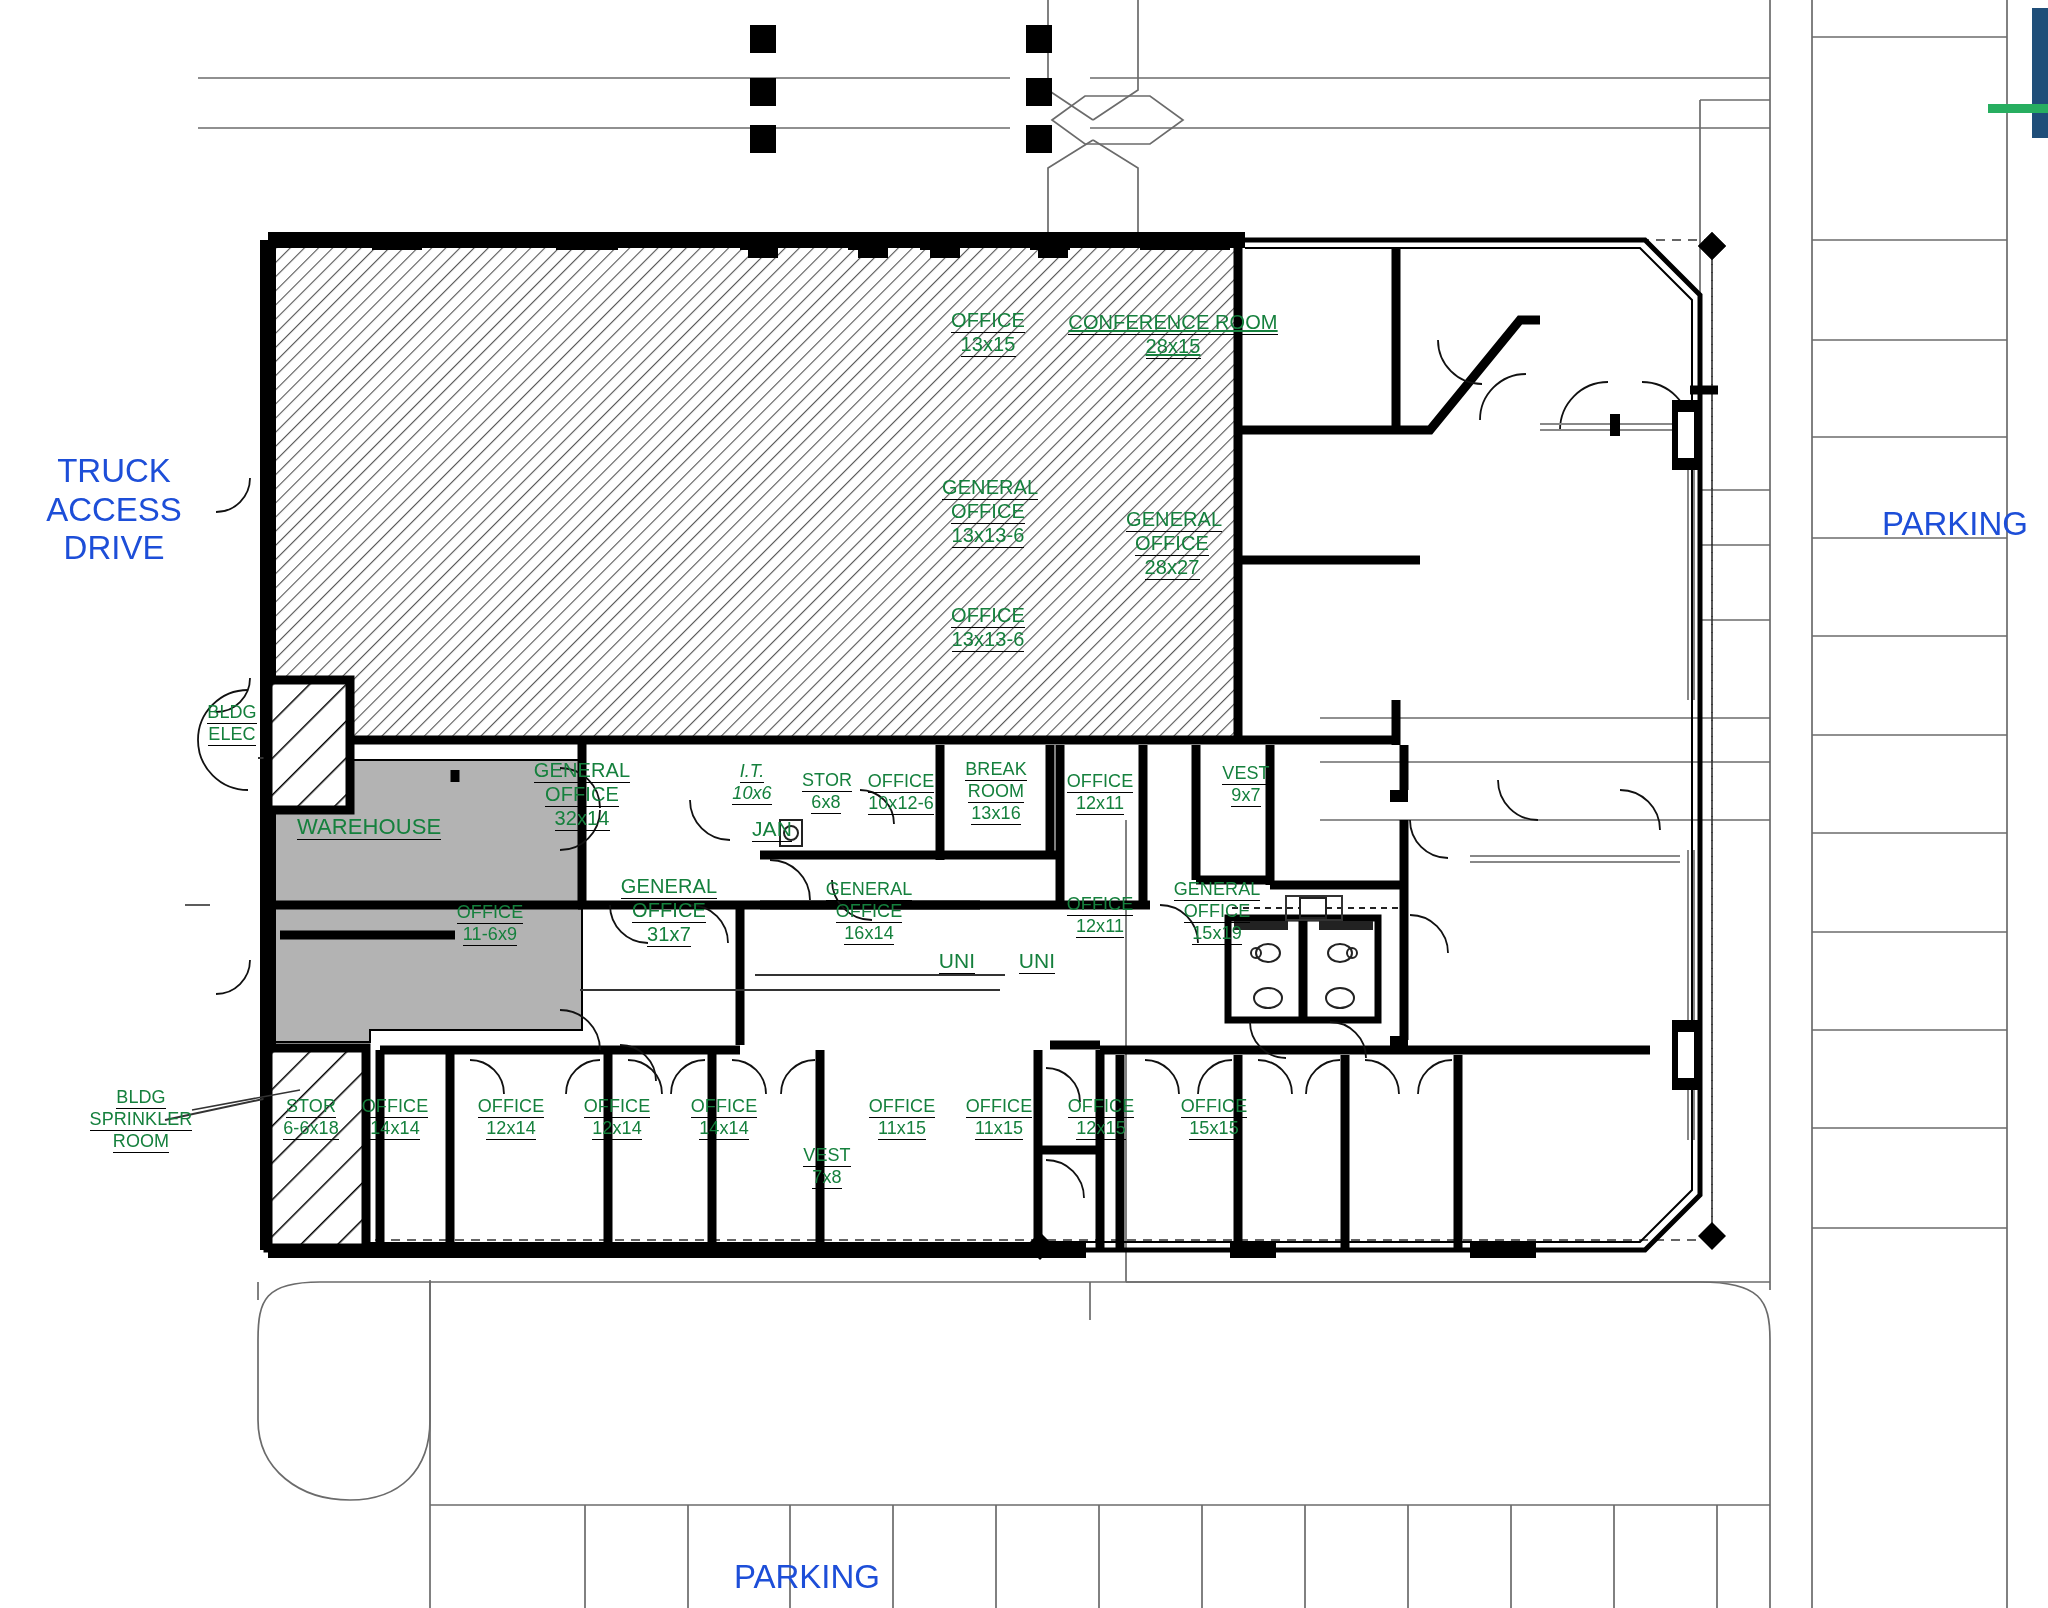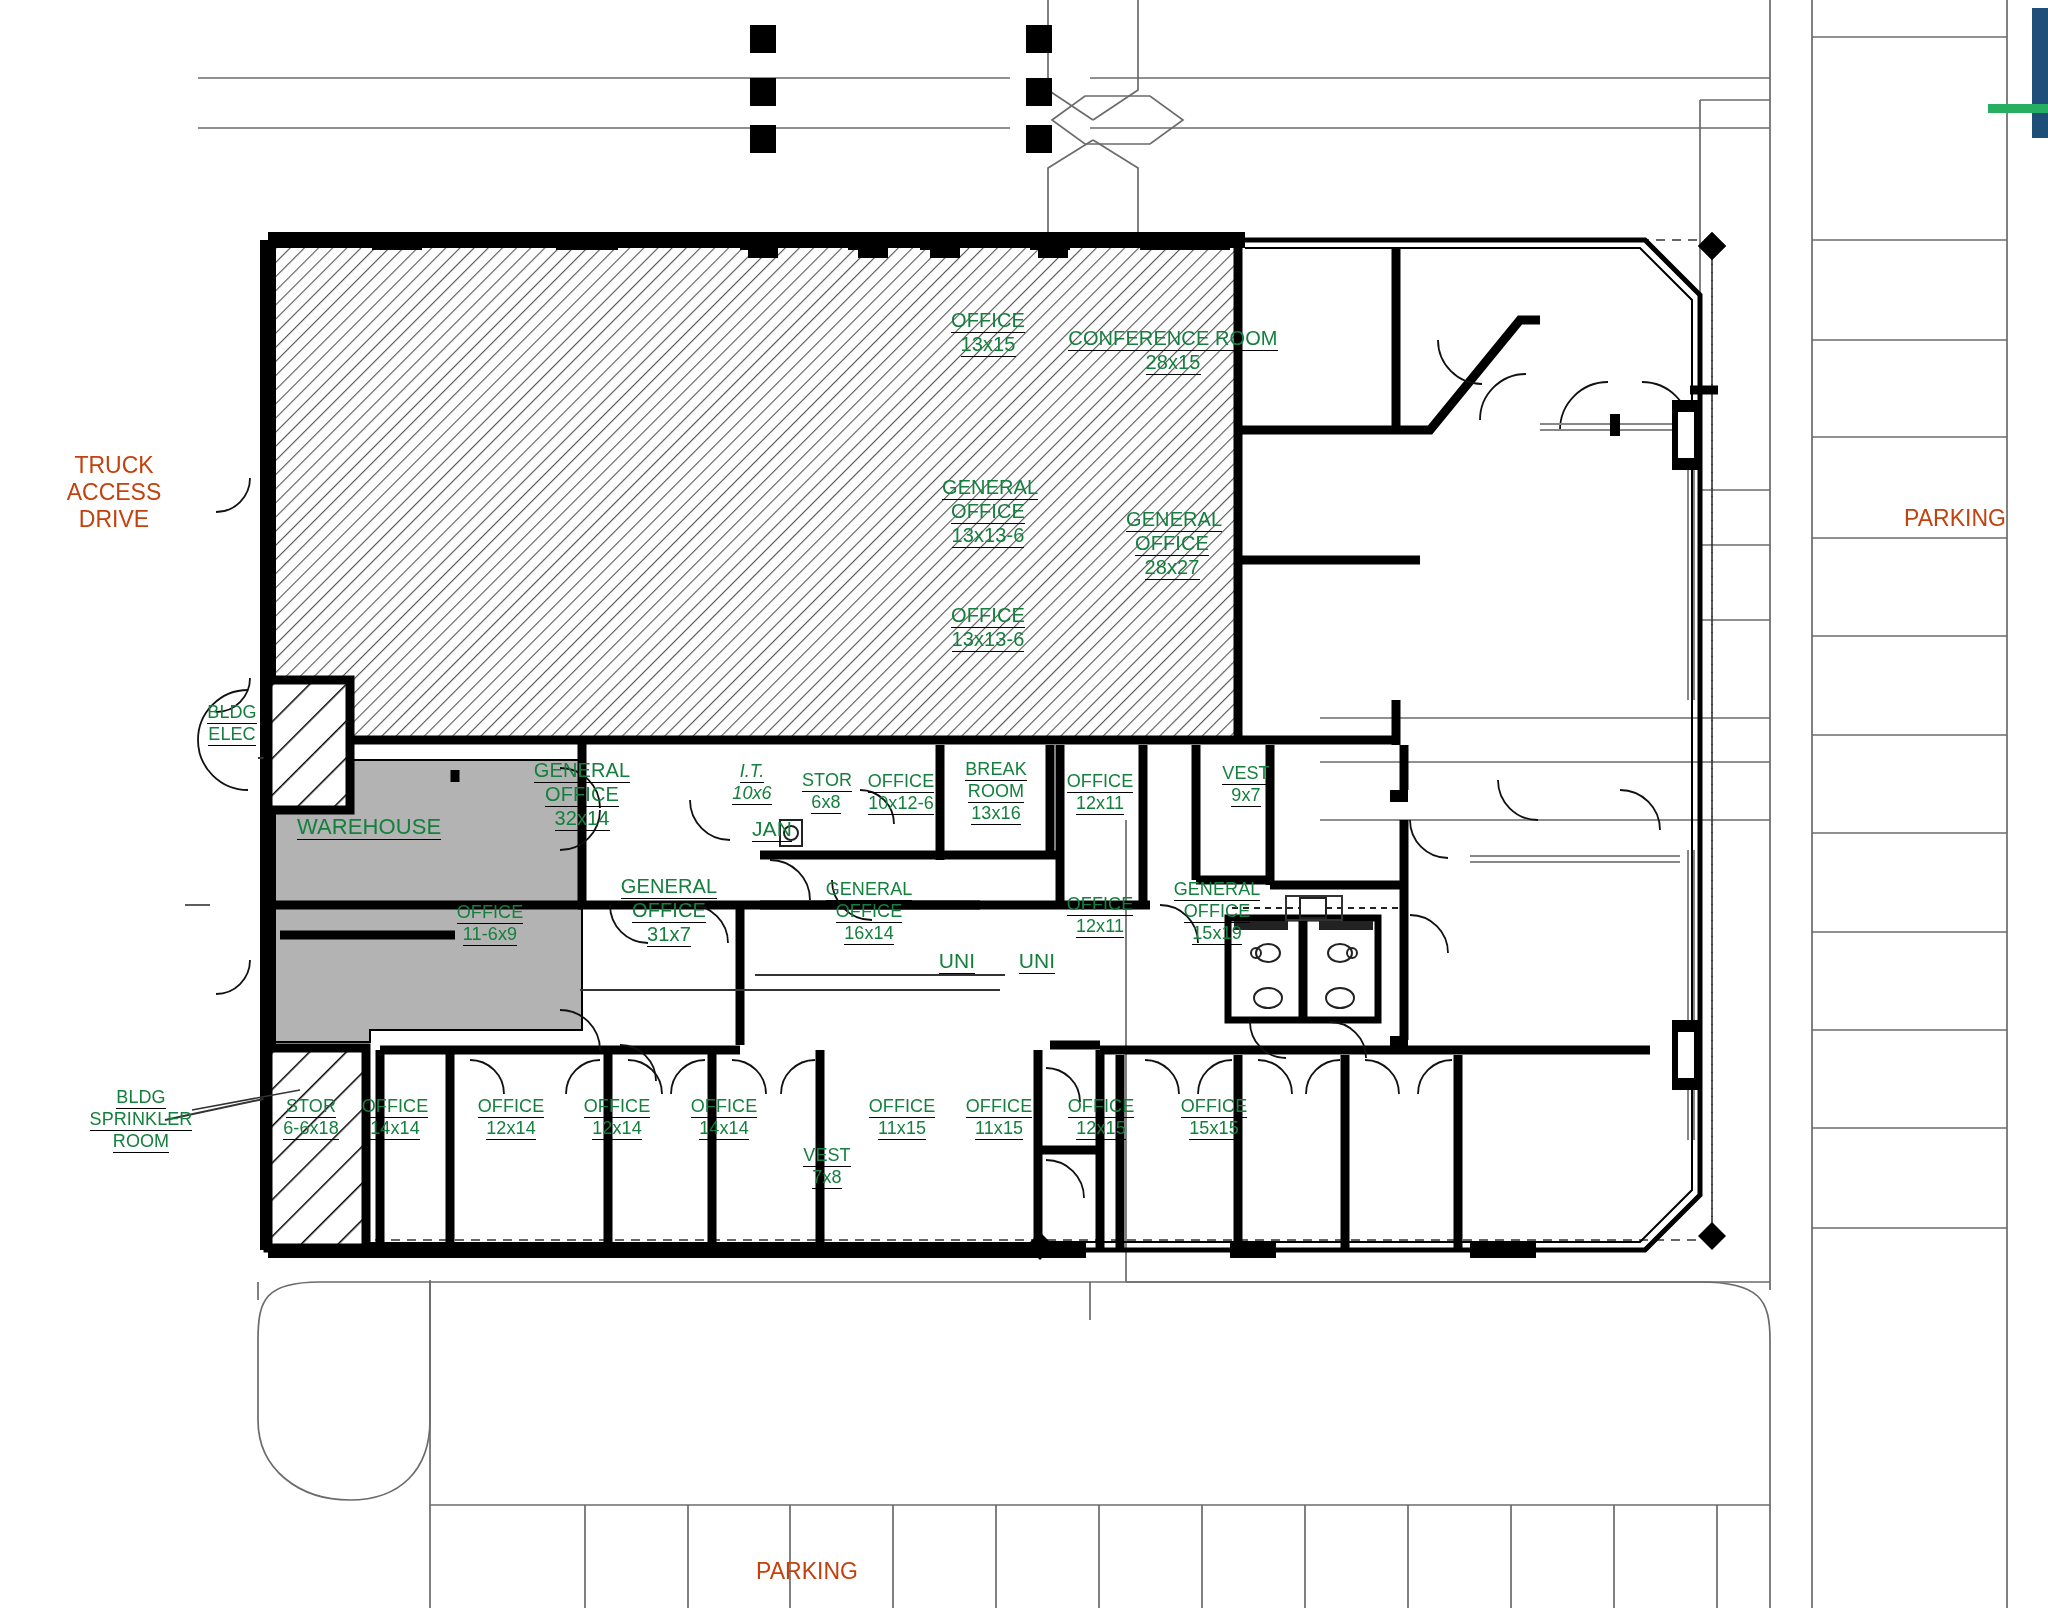--- a/index.html
+++ b/index.html
@@ -11,21 +11,21 @@
   
   .lbl{position:absolute;text-align:center;color:#15803d;line-height:1.06;
        letter-spacing:.1px;white-space:nowrap;}
   .lbl span{display:block;border-bottom:1.6px solid #000;
             padding-bottom:.5px;margin:0 auto 1.5px;width:-moz-fit-content;width:fit-content;}
   .lbl span:last-child{margin-bottom:12px;}
   .s22{font-size:22px;}
   .s20{font-size:20px;}
   .s18{font-size:18px;}
   .s16{font-size:21px;}
-  .big{position:absolute;font-size:23px;color:#c2410c;text-align:center;line-height:1.17;white-space:nowrap;}
+  .big{position:absolute;font-size:33px;color:#1d4ed8;text-align:center;line-height:1.17;white-space:nowrap;}
 </style>
 </head>
 <body>
 
 <div id="stage">
 
 <svg id="plan" viewBox="0 0 2048 1608">
   <defs>
     <pattern id="hatch45" width="10" height="10" patternUnits="userSpaceOnUse" patternTransform="rotate(45)">
       <rect width="10" height="10" fill="#ffffff"></rect>
@@ -371,21 +371,21 @@
       </div>
     </div>
 <div id="room-labels">
       <div class="lbl s22" style="left: 297px; top: 815px; width: 124px;">
         <span>WAREHOUSE</span>
       </div>
       <div class="lbl s20" style="left: 942px; top: 310px; width: 92px;">
         <span>OFFICE</span>
         <span>13x15</span>
       </div>
-      <div class="lbl s20" style="left: 1068px; top: 328px; width: 210px;">
+      <div class="lbl s20" style="left: 1068px; top: 312px; width: 210px; text-decoration: underline;">
         <span>CONFERENCE ROOM</span>
         <span>28x15</span>
       </div>
       <div class="lbl s20" style="left: 942px; top: 477px; width: 92px;">
         <span>GENERAL</span>
         <span>OFFICE</span>
         <span>13x13-6</span>
       </div>
       <div class="lbl s20" style="left: 1126px; top: 509px; width: 92px;">
         <span>GENERAL</span>

